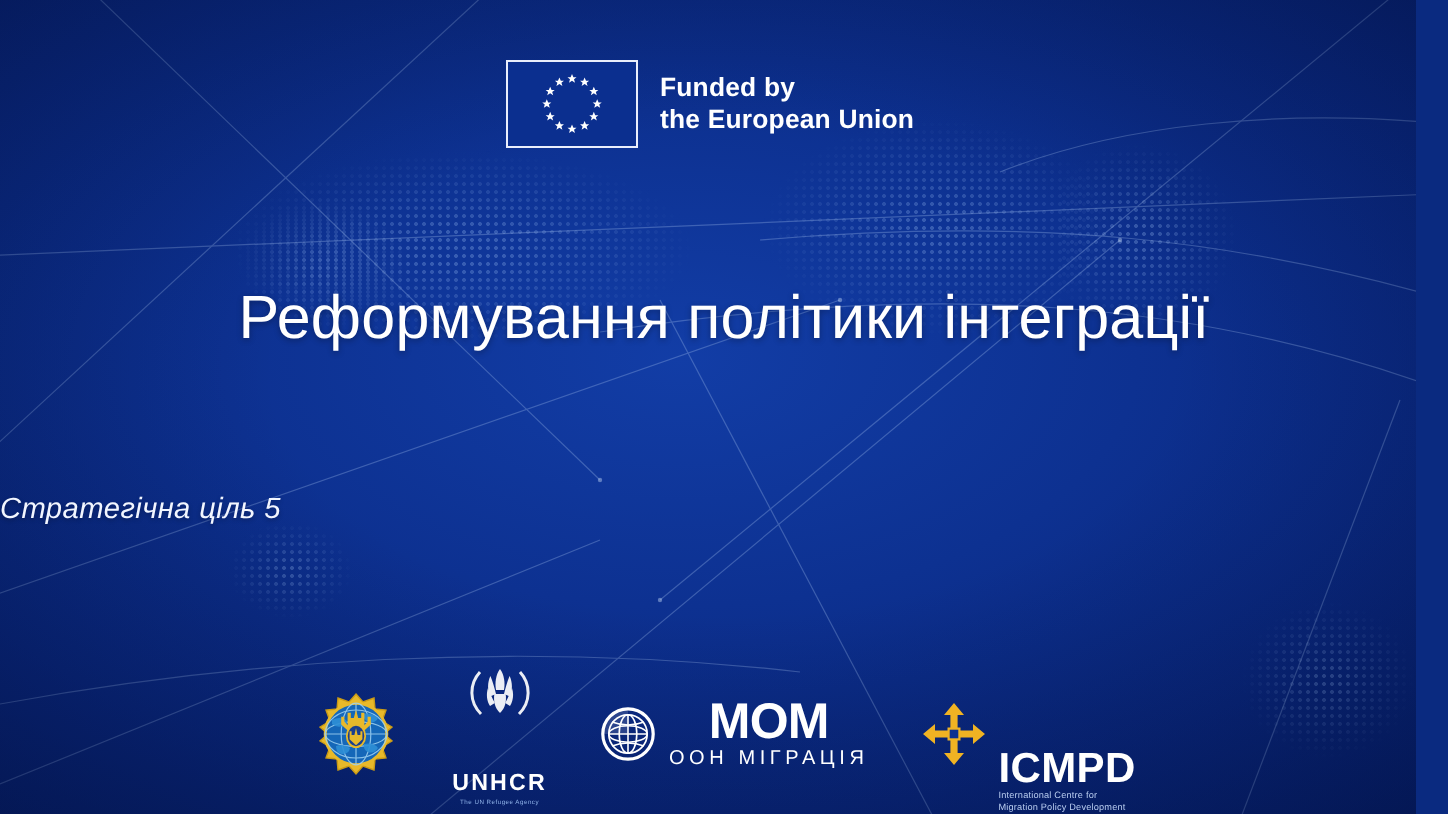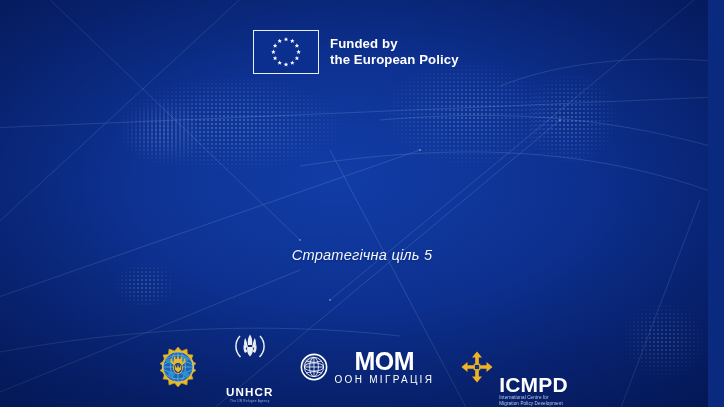--- a/index.html
+++ b/index.html
@@ -58,21 +58,21 @@
 
   
   #headline{
     position:absolute;left:0;top:140px;width:724px;text-align:center;
     color:#ffffff;font-size:30.5px;line-height:38px;font-weight:300;
     letter-spacing:0.1px;
     text-shadow:0 1px 3px rgba(0,0,0,0.30);
   }
   #headline .ln{display:block;}
   #subtitle{
-    position:absolute;left:0;top:247px;width:724px;text-align:center;
+    position:absolute;left:0;top:247px;width:724px;text-align:left;
     color:#f2f6ff;font-size:14.6px;font-style:italic;font-weight:400;
     letter-spacing:0.2px;
     text-shadow:0 1px 2px rgba(0,0,0,0.25);
   }
 
   
   #logo-strip{
     position:absolute;left:0;top:338px;width:724px;height:58px;
     display:flex;align-items:center;justify-content:center;gap:26px;
   }
@@ -170,25 +170,26 @@
               </g>
             <g transform="rotate(330) translate(0,-13.2) rotate(-330)">
                 <polygon points="0,-2.5 0.73,-0.77 2.38,-0.77 1.06,0.29 1.56,2.02 0,1 -1.56,2.02 -1.06,0.29 -2.38,-0.77 -0.73,-0.77"></polygon>
               </g>
           </g>
         </g>
       </svg>
     </div>
     <div>
       <div class="eu-text">Funded by</div>
-      <div class="eu-text">the European Policy</div>
+      <div class="eu-text">the European Union</div>
     </div>
   </div>
 
   <div id="headline">
+    <span class="ln">Реформування політики інтеграції</span>
   </div>
 
   <div id="subtitle">Стратегічна ціль 5</div>
 
   <div id="logo-strip">
 
     <div class="logo">
       <svg width="44" height="44" viewBox="0 0 44 44">
         <g>
           <path d="M22 2 L25.5 6 L31 4 L31.5 9.5 L37 10 L35 15.5 L40 18.5 L36 22 L40 25.5 L35 28.5 L37 34 L31.5 34.5 L31 40 L25.5 38 L22 42 L18.5 38 L13 40 L12.5 34.5 L7 34 L9 28.5 L4 25.5 L8 22 L4 18.5 L9 15.5 L7 10 L12.5 9.5 L13 4 L18.5 6 Z" fill="#e8b92a" stroke="#c99a16" stroke-width="0.7"></path>

